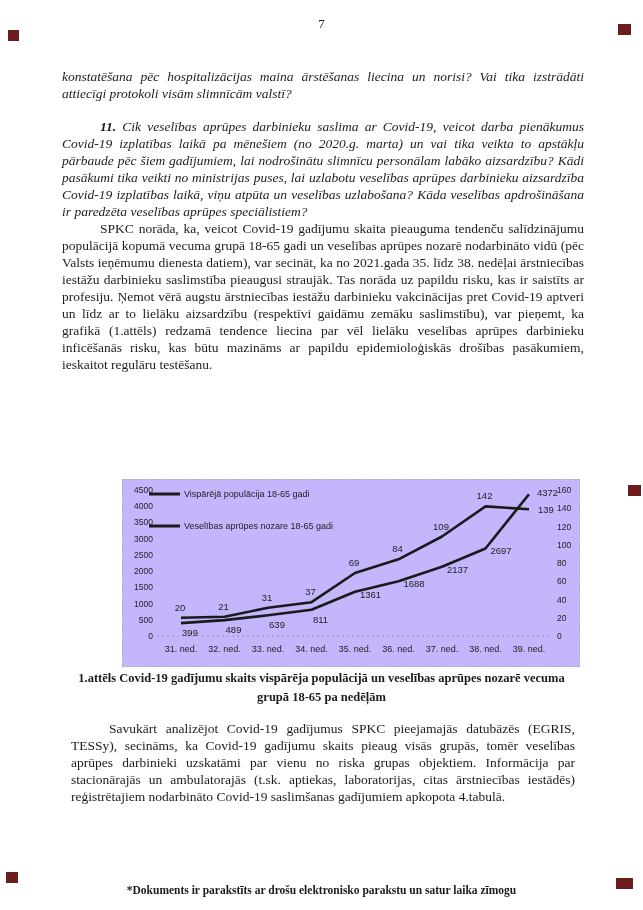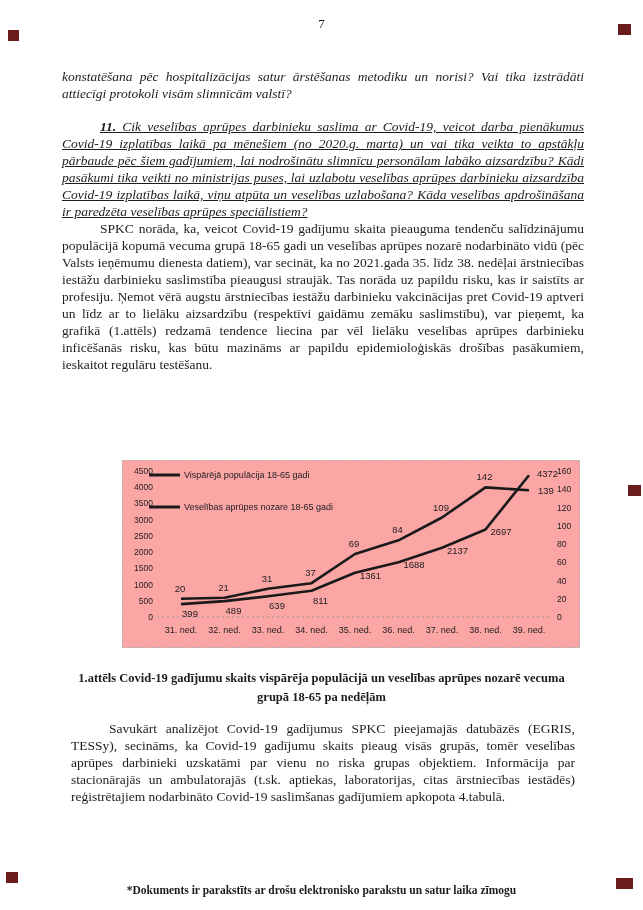--- a/index.html
+++ b/index.html
@@ -6,24 +6,24 @@
   body{width:643px;height:910px;background:#ffffff;overflow:hidden;
        font-family:"Liberation Serif", serif;color:#1c1c1c;}
   .page{position:relative;width:643px;height:910px;background:#ffffff;}
   .page-number{position:absolute;top:16px;left:0;width:643px;text-align:center;
        font-size:13px;}
   .textcol{position:absolute;top:68px;left:62px;width:522px;
        font-size:13.5px;line-height:17px;text-align:justify;}
   .textcol p{margin:0;}
   .indent{text-indent:38px;}
   .italic{font-style:italic;}
-  .gap-before{margin-top:16px !important;text-decoration:underline;}
+  .gap-before{margin-top:16px !important;}
   .q-num{font-weight:bold;font-style:italic;}
-  .chart-box{position:absolute;left:122px;top:460px;width:458px;height:188px;
-       background:#fca5a5;border:1px dashed #b3b3b3;box-sizing:border-box;}
+  .chart-box{position:absolute;left:122px;top:479px;width:458px;height:188px;
+       background:#c4b5fd;border:1px dashed #b3b3b3;box-sizing:border-box;}
   .chart-box svg{display:block;}
   .figure-caption{position:absolute;top:669px;left:0;width:643px;text-align:center;}
   .figure-caption span{display:inline-block;max-width:492px;font-weight:bold;
        font-size:12.5px;line-height:19px;text-align:center;}
   .below-text{position:absolute;top:711px;left:62px;width:522px;
        font-size:13.5px;line-height:17px;text-align:justify;}
   .below-text p{margin:9px;}
   .doc-footer{position:absolute;top:884px;left:0;width:643px;text-align:center;
        font-size:11.5px;font-weight:600;}
   .scan-mark{position:absolute;background:#6b1d1d;}
@@ -40,21 +40,21 @@
 
   <div class="page-number">7</div>
 
   <div class="scan-mark tl" style="background: rgb(107, 29, 29);"></div>
   <div class="scan-mark tr" style="background: rgb(107, 29, 29);"></div>
   <div class="scan-mark rm" style="background: rgb(107, 29, 29);"></div>
   <div class="scan-mark bl" style="background: rgb(107, 29, 29);"></div>
   <div class="scan-mark br" style="background: rgb(107, 29, 29);"></div>
 
   <div class="textcol">
-    <p class="italic">konstatēšana pēc hospitalizācijas satur ārstēšanas metodiku un norisi? Vai tika izstrādāti attiecīgi protokoli visām slimnīcām valstī?</p>
+    <p class="italic">konstatēšana pēc hospitalizācijas maina ārstēšanas liecina un norisi? Vai tika izstrādāti attiecīgi protokoli visām slimnīcām valstī?</p>
     <p class="italic indent gap-before"><span class="q-num">11.</span><span> Cik veselības aprūpes darbinieku saslima ar Covid-19, veicot darba pienākumus Covid-19 izplatības laikā pa mēnešiem (no 2020.g. marta) un vai tika veikta to apstākļu pārbaude pēc šiem gadījumiem, lai nodrošinātu slimnīcu personālam labāko aizsardzību? Kādi pasākumi tika veikti no ministrijas puses, lai uzlabotu veselības aprūpes darbinieku aizsardzība Covid-19 izplatības laikā, viņu atpūta un veselības uzlabošana? Kāda veselības apdrošināšana ir paredzēta veselības aprūpes speciālistiem?</span></p>
     <p class="indent">SPKC norāda, ka, veicot Covid-19 gadījumu skaita pieauguma tendenču salīdzinājumu populācijā kopumā vecuma grupā 18-65 gadi un veselības aprūpes nozarē nodarbināto vidū (pēc Valsts ieņēmumu dienesta datiem), var secināt, ka no 2021.gada 35. līdz 38. nedēļai ārstniecības iestāžu darbinieku saslimstība pieaugusi straujāk. Tas norāda uz papildu risku, kas ir saistīts ar profesiju. Ņemot vērā augstu ārstniecības iestāžu darbinieku vakcinācijas pret Covid-19 aptveri un līdz ar to lielāku aizsardzību (respektīvi gaidāmu zemāku saslimstību), var pieņemt, ka grafikā (1.attēls) redzamā tendence liecina par vēl lielāku veselības aprūpes darbinieku inficēšanās risku, kas būtu mazināms ar papildu epidemioloģiskās drošības pasākumiem, ieskaitot regulāru testēšanu.</p>
   </div>
 
   <div class="chart-box">
     <svg id="chart-svg" width="456" height="186" viewBox="0 0 456 186">
         <text x="30" y="13" text-anchor="end" font-size="8.5" fill="#222" font-family="&quot;Liberation Sans&quot;, sans-serif">4500</text>
         <text x="30" y="29.22222222222223" text-anchor="end" font-size="8.5" fill="#222" font-family="&quot;Liberation Sans&quot;, sans-serif">4000</text>
         <text x="30" y="45.44444444444444" text-anchor="end" font-size="8.5" fill="#222" font-family="&quot;Liberation Sans&quot;, sans-serif">3500</text>
         <text x="30" y="61.66666666666667" text-anchor="end" font-size="8.5" fill="#222" font-family="&quot;Liberation Sans&quot;, sans-serif">3000</text>

